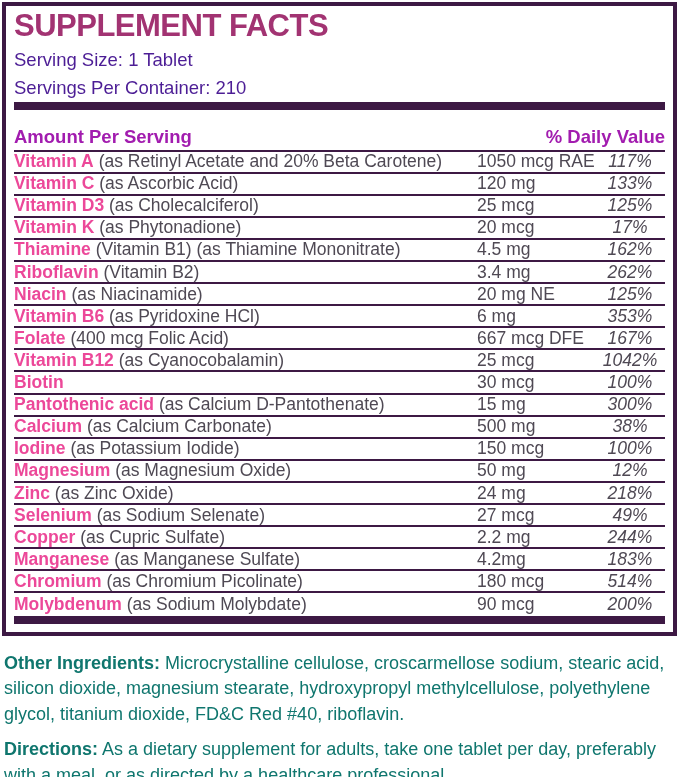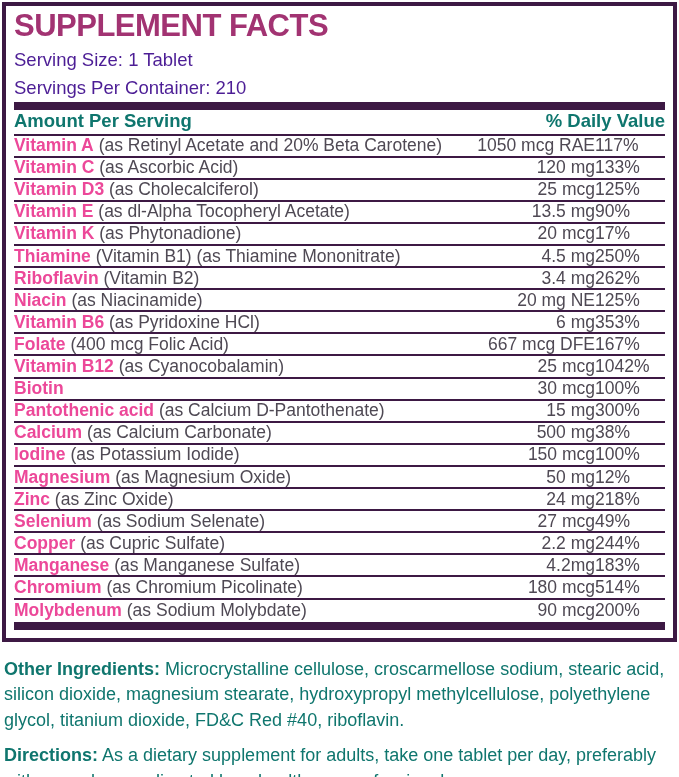--- a/index.html
+++ b/index.html
@@ -42,38 +42,38 @@
     height: 8px;
     background: #3D1944;
     margin-top: 3px;
   }
   .hdr {
     display: flex;
     justify-content: space-between;
     align-items: flex-end;
     font-weight: bold;
     font-size: 18.5px;
-    color: #0f766e;
-    padding: 0 0 2px 0;
+    color: #a21caf;
+    padding: 16px 0 2px 0;
     border-bottom: 2.5px solid #3D1944;
   }
   .row {
     display: flex;
     align-items: center;
     height: 22.1px;
     box-sizing: border-box;
     border-bottom: 2px solid #3D1944;
     font-size: 17.5px;
     color: #4F4954;
   }
   .row:last-child { border-bottom: none; }
   .nm { flex: 1; white-space: nowrap; overflow: hidden; }
   .nm-b { color: #ec4899; font-weight: bold; }
-  .amt { text-align: right; white-space: nowrap; min-width: 118px; }
-  .pct { width: 70px; text-align: left; white-space: nowrap; }
+  .amt { text-align: left; white-space: nowrap; min-width: 118px; }
+  .pct { width: 70px; text-align: center; white-space: nowrap; font-style: italic; }
   .para {
     margin: 15px 4px 0 4px;
     font-size: 18px;
     line-height: 25.5px;
     color: #0f766e;
   }
   .para + .para { margin-top: 10px; }
   .para b { font-weight: bold; }
 </style>
 </head>
@@ -114,36 +114,31 @@
     <span class="amt">120 mg</span>
     <span class="pct">133%</span>
   </div>
 
   <div class="row">
     <span class="nm"><b class="nm-b">Vitamin D3</b> <span class="nm-f">(as Cholecalciferol)</span></span>
     <span class="amt">25 mcg</span>
     <span class="pct">125%</span>
   </div>
 
-  <div class="row">
-    <span class="nm"><b class="nm-b">Vitamin E</b> <span class="nm-f">(as dl-Alpha Tocopheryl Acetate)</span></span>
-    <span class="amt">13.5 mg</span>
-    <span class="pct">90%</span>
-  </div>
 
   <div class="row">
     <span class="nm"><b class="nm-b">Vitamin K</b> <span class="nm-f">(as Phytonadione)</span></span>
     <span class="amt">20 mcg</span>
     <span class="pct">17%</span>
   </div>
 
   <div class="row">
     <span class="nm"><b class="nm-b">Thiamine</b> <span class="nm-f">(Vitamin B1) (as Thiamine Mononitrate)</span></span>
     <span class="amt">4.5 mg</span>
-    <span class="pct">250%</span>
+    <span class="pct">162%</span>
   </div>
 
   <div class="row">
     <span class="nm"><b class="nm-b">Riboflavin</b> <span class="nm-f">(Vitamin B2)</span></span>
     <span class="amt">3.4 mg</span>
     <span class="pct">262%</span>
   </div>
 
   <div class="row">
     <span class="nm"><b class="nm-b">Niacin</b> <span class="nm-f">(as Niacinamide)</span></span>

